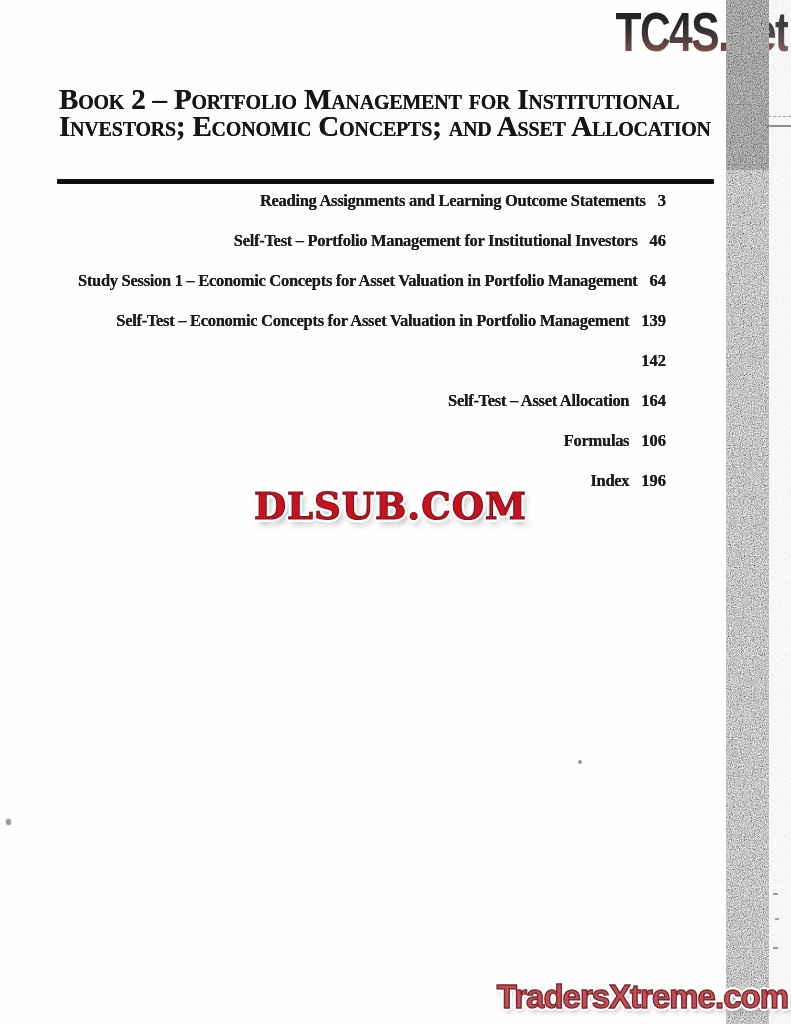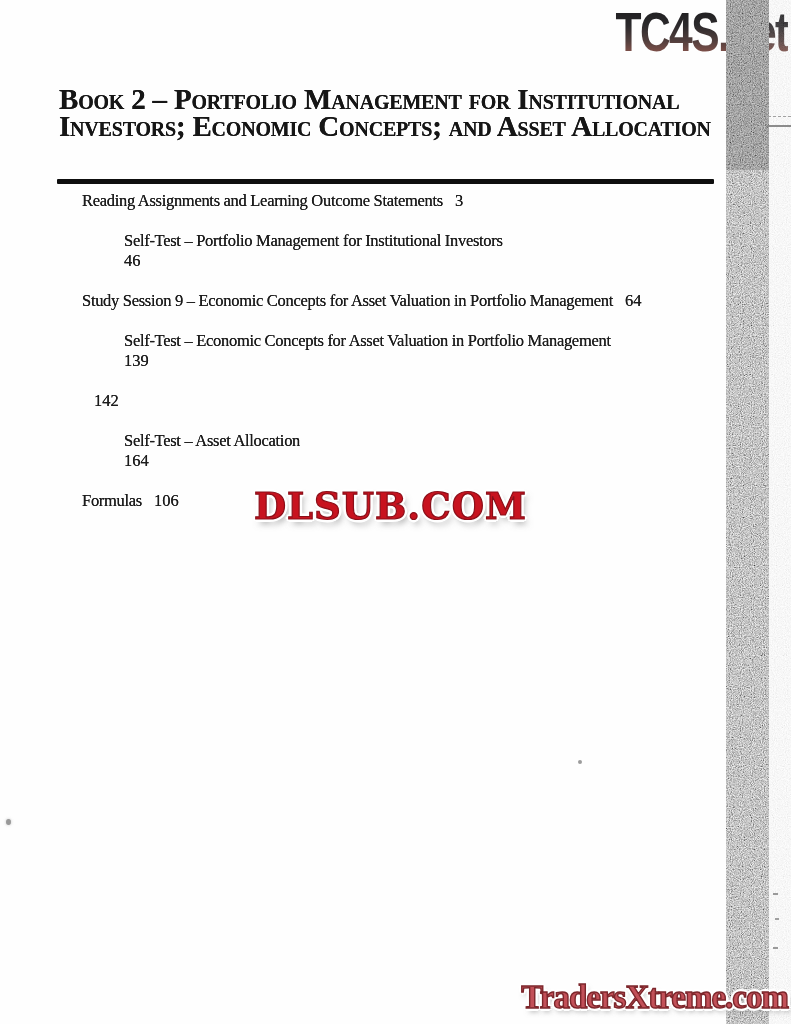--- a/index.html
+++ b/index.html
@@ -36,46 +36,47 @@
 
   
   .toc-rule{
     position:absolute;left:57px;top:179px;width:657px;height:5px;
     background:#0e0e0e;z-index:3;border-radius:1px;
   }
 
   
   .toc{position:absolute;left:82px;top:191px;width:584px;z-index:3;}
   .toc-row{
-    display:flex;justify-content:flex-start;align-items:baseline;
+    display:flex;justify-content:flex-end;align-items:baseline;
     font-size:16.5px;line-height:20px;letter-spacing:-0.3px;
     color:#1c1c1c;margin-bottom:20px;white-space:nowrap;
     text-shadow:0 0 0.35px #1c1c1c;
+    font-weight:bold;
   }
-  .toc-row.indent{padding-left:30px;flex-direction:column;}
+  .toc-row.indent{padding-left:30px;}
   .toc-row .pg{margin-left:12px;letter-spacing:0;}
 
   
   .wm-dlsub{
     position:absolute;left:254px;top:484px;z-index:4;
     font-family:"DejaVu Serif", serif;font-weight:700;
     font-size:37px;line-height:44px;letter-spacing:1px;
     color:#c8131f;
     -webkit-text-stroke:1.2px #8a0e18;
     text-shadow:
       -2px -2px 0 #fff, 2px -2px 0 #fff, -2px 2px 0 #fff, 2px 2px 0 #fff,
       -3px 0 0 #fff, 3px 0 0 #fff, 0 -3px 0 #fff, 0 3px 0 #fff,
       3px 5px 6px rgba(110,110,110,0.55);
     white-space:nowrap;
   }
 
   
   .wm-traders{
     position:absolute;right:3px;top:977px;z-index:5;
-    font-family:Liberation Serif, serif;font-weight:700;
+    font-family:Liberation Sans, sans-serif;font-weight:700;
     font-size:33px;line-height:40px;letter-spacing:-1px;
     color:#c25058;
     -webkit-text-stroke:1.4px #7c262b;
     text-shadow:
       -2px -2px 0 #fff, 2px -2px 0 #fff, -2px 2px 0 #fff, 2px 2px 0 #fff,
       -3px 0 0 #fff, 3px 0 0 #fff, 0 -3px 0 #fff, 0 3px 0 #fff,
       2px 4px 5px rgba(120,120,120,0.6);
     white-space:nowrap;
   }
 
@@ -125,37 +126,41 @@
   <div class="toc">
     <div class="toc-row">
       <span>Reading Assignments and Learning Outcome Statements</span>
       <span class="pg">3</span>
     </div>
     <div class="toc-row indent">
       <span>Self-Test – Portfolio Management for Institutional Investors</span>
       <span class="pg">46</span>
     </div>
     <div class="toc-row">
-      <span>Study Session 9 – Economic Concepts for Asset Valuation in Portfolio Management</span>
+      <span>Study Session 1 – Economic Concepts for Asset Valuation in Portfolio Management</span>
       <span class="pg">64</span>
     </div>
     <div class="toc-row indent">
       <span>Self-Test – Economic Concepts for Asset Valuation in Portfolio Management</span>
       <span class="pg">139</span>
     </div>
     <div class="toc-row">
       <span class="pg">142</span>
     </div>
     <div class="toc-row indent">
       <span>Self-Test – Asset Allocation</span>
       <span class="pg">164</span>
     </div>
     <div class="toc-row">
       <span>Formulas</span>
       <span class="pg">106</span>
+    </div>
+    <div class="toc-row">
+      <span>Index</span>
+      <span class="pg">196</span>
     </div>
   </div>
 
   <div class="wm-dlsub">DLSUB.COM</div>
 
   <div class="wm-traders">TradersXtreme.com</div>
 
   <div class="artifact dash-line"></div>
   <div class="artifact solid-line"></div>
   <div class="artifact tick-1"></div>

